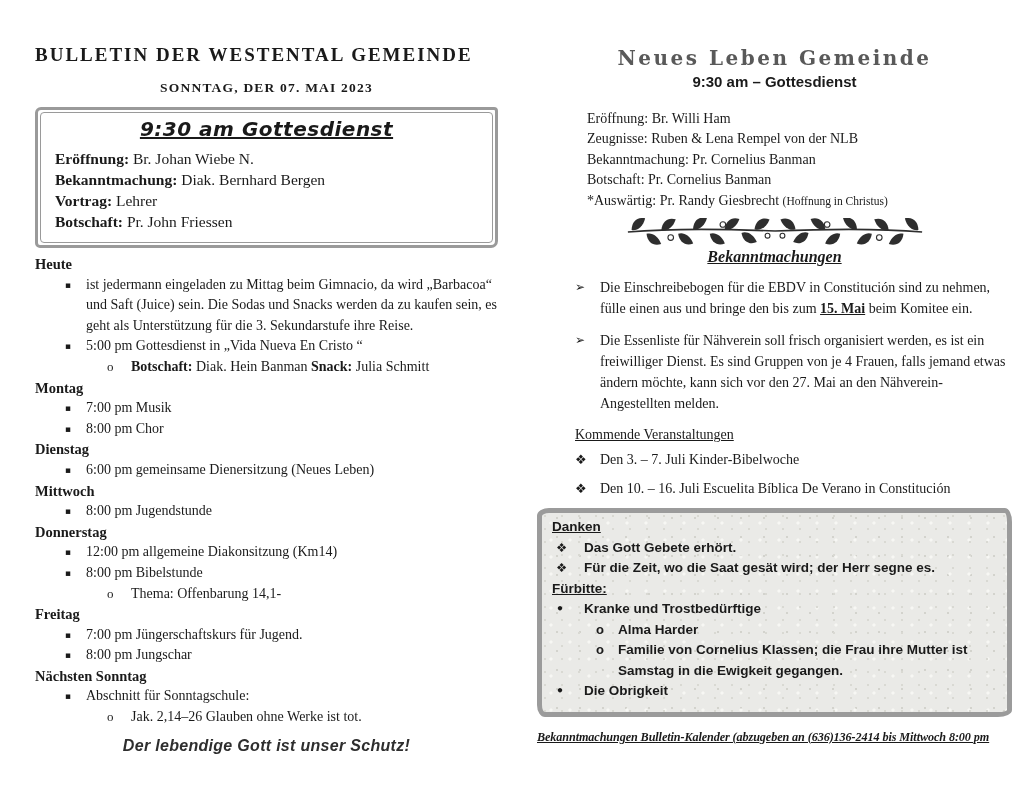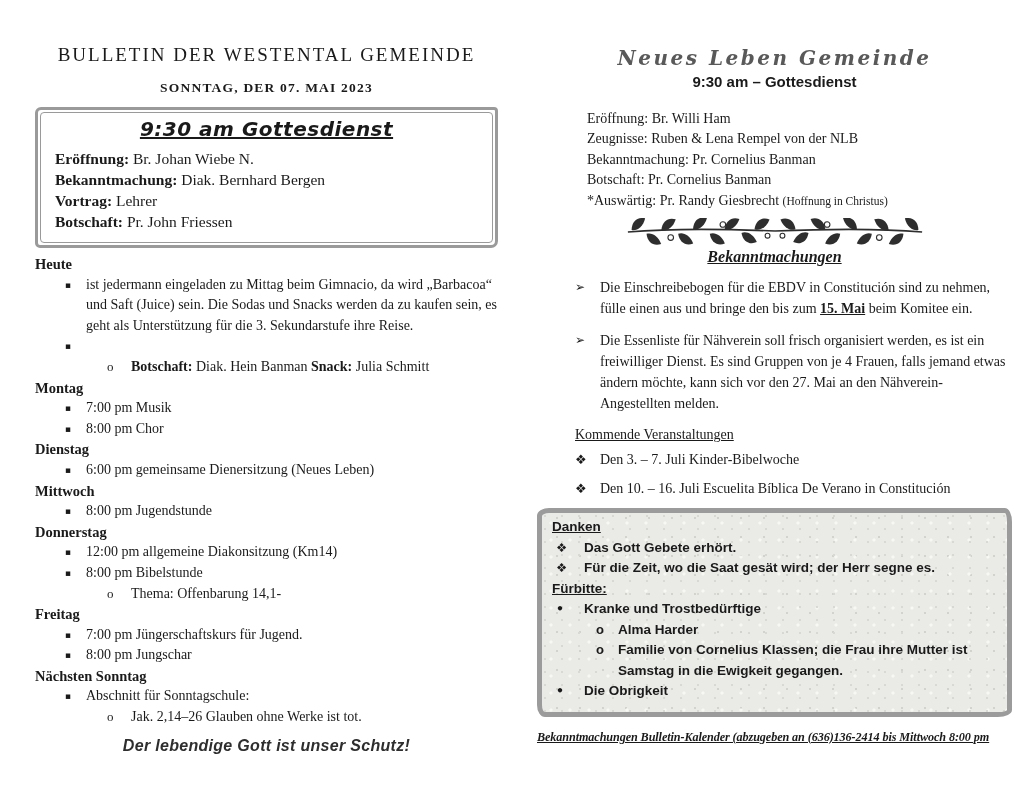--- a/index.html
+++ b/index.html
@@ -1,21 +1,21 @@
 <!DOCTYPE html>
 <html><head>
 <meta charset="utf-8">
 <style>
   html,body{margin:0;padding:0;background:#ffffff;}
   .page{position:relative;width:1024px;height:791px;background:#ffffff;
         font-family:"Liberation Serif",serif;color:#1a1a1a;overflow:hidden;}
 
   
   .col-left{position:absolute;left:35px;top:44px;width:463px;}
-  .bulletin-title{text-align:center;font-weight:normal;font-size:19px;letter-spacing:2px;
+  .bulletin-title{text-align:left;font-weight:bold;font-size:19px;letter-spacing:2px;
         margin:0 0 14px 0;font-family:"Liberation Serif",serif;}
   .bulletin-date{text-align:center;font-weight:bold;font-size:13.5px;letter-spacing:1.2px;
         margin:0 0 11px 0;}
   .service-box{border:3px solid #9a9a9a;border-radius:6px 4px 7px 5px;padding:2px;margin-bottom:6px;}
   .service-box-inner{border:1.5px solid #9a9a9a;border-radius:4px;padding:4px 14px 10px 14px;}
   .service-title{text-align:center;font-family:"DejaVu Sans",sans-serif;font-style:italic;
         font-weight:600;font-size:20px;text-decoration:underline;margin-bottom:7px;letter-spacing:.5px;}
   .svc-row{font-size:15.5px;line-height:21px;}
   .svc-row .b{font-weight:bold;}
 
@@ -25,21 +25,21 @@
   .entry.lvl1 .marker{flex:0 0 21px;font-size:9px;font-family:"DejaVu Sans",sans-serif;}
   .entry.lvl2{padding-left:72px;}
   .entry.lvl2 .marker{flex:0 0 24px;font-size:13px;}
   .entry-text{flex:1;}
 
   .slogan{text-align:center;font-family:"Liberation Sans",sans-serif;font-weight:bold;
         font-style:italic;font-size:16px;color:#2e2e2e;margin-top:9px;letter-spacing:.3px;}
 
   
   .col-right{position:absolute;left:537px;top:46px;width:475px;}
-  .nl-title{text-align:center;font-family:"DejaVu Serif",serif;font-style:italic;font-weight:600;
+  .nl-title{text-align:center;font-family:"DejaVu Serif",serif;font-weight:600;
         color:#595959;font-size:20px;letter-spacing:2.5px;margin-bottom:3px;}
   .nl-time{text-align:center;font-family:"Liberation Sans",sans-serif;font-weight:bold;
         font-size:15px;margin-bottom:19px;}
   .nl-service{margin-left:50px;font-size:14px;line-height:20.4px;}
   .nl-note{font-size:11.5px;}
   .ornament{text-align:center;margin:7px 0 1px 0;line-height:0;}
   .ann-title{text-align:center;font-weight:bold;font-style:italic;font-size:16px;
         text-decoration:underline;margin:3px 0 11px 0;}
   .ann-row{display:flex;font-size:14px;line-height:21px;margin-bottom:11px;}
   .ann-row .marker{flex:0 0 25px;margin-left:38px;font-size:12px;font-family:"DejaVu Sans",sans-serif;}
@@ -95,20 +95,21 @@
     </div>
 
     <div id="schedule">
         <div class="day-heading">Heute</div>
         <div class="entry lvl1">
           <span class="marker">▪</span>
           <span class="entry-text"><span>ist jedermann eingeladen zu Mittag beim Gimnacio, da wird „Barbacoa“ und Saft (Juice) sein. Die Sodas und Snacks werden da zu kaufen sein, es geht als Unterstützung für die 3. Sekundarstufe ihre Reise.</span></span>
         </div>
         <div class="entry lvl1">
           <span class="marker">▪</span>
+          <span class="entry-text"><span>5:00 pm Gottesdienst in „Vida Nueva En Cristo “</span></span>
         </div>
         <div class="entry lvl2">
           <span class="marker">o</span>
           <span class="entry-text"><span class="b ">Botschaft:</span><span> Diak. Hein Banman </span><span class="b ">Snack:</span><span> Julia Schmitt</span></span>
         </div>
         <div class="day-heading">Montag</div>
         <div class="entry lvl1">
           <span class="marker">▪</span>
           <span class="entry-text"><span>7:00 pm Musik</span></span>
         </div>

